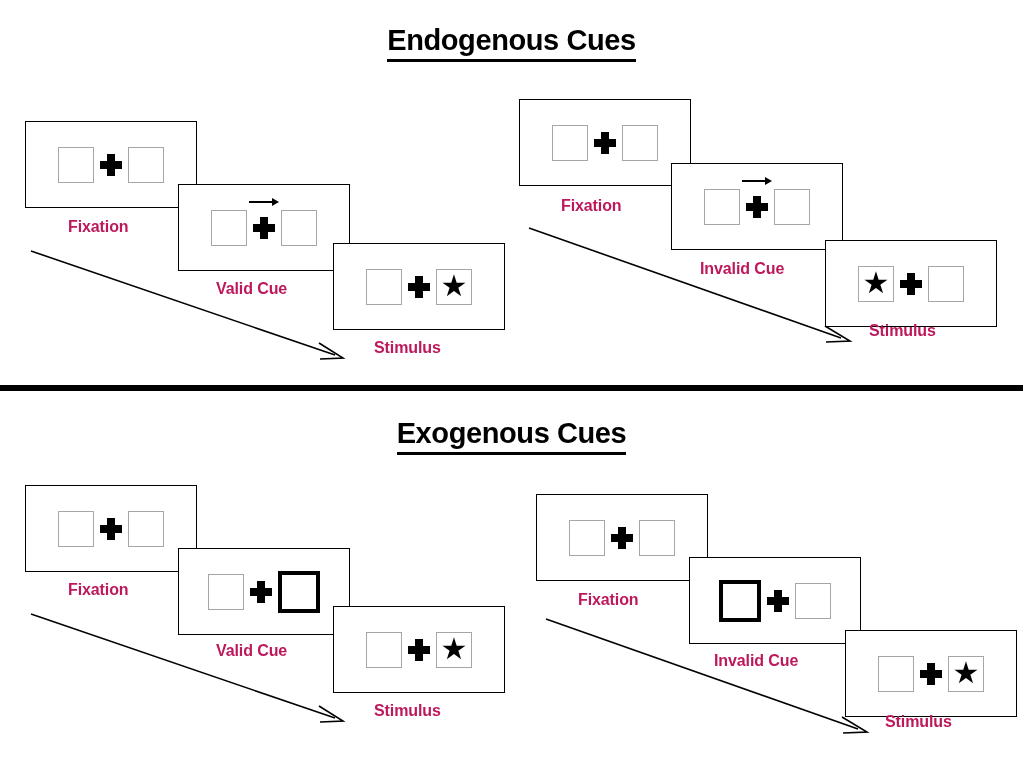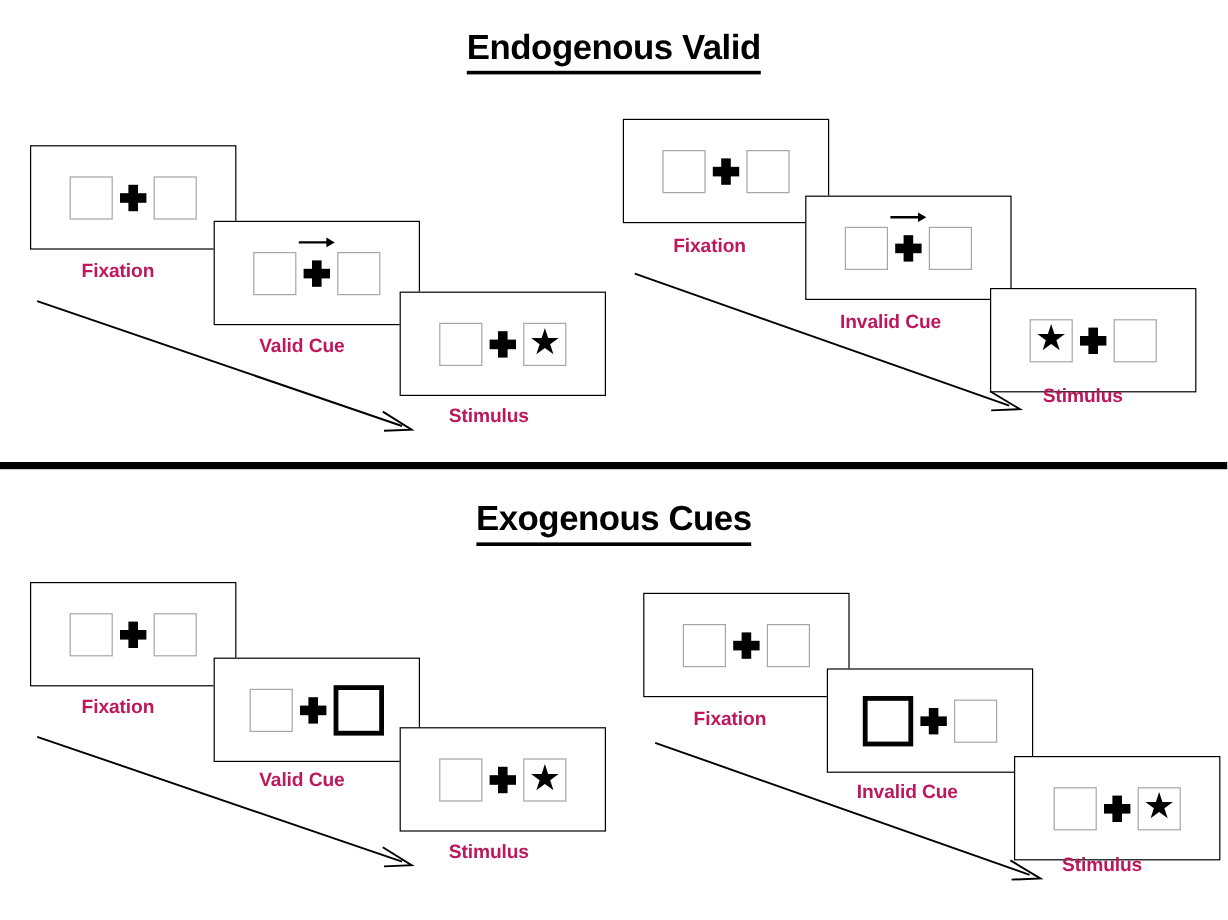--- a/index.html
+++ b/index.html
@@ -133,21 +133,21 @@
     position: absolute;
     pointer-events: none;
   }
 </style>
 </head>
 <body>
 
 <div id="page">
 
   <div class="section-title" id="title-endogenous">
-    <span>Endogenous Valid</span>
+    <span>Endogenous Cues</span>
   </div>
 
   <div class="frame" id="f-en-v-1" style="left:25px; top:121px; width:172px; height:87px;">
     <div class="frame-inner">
       <div class="box"></div>
       <div class="cross">
         <div class="v"></div>
         <div class="h"></div>
       </div>
       <div class="box"></div>

